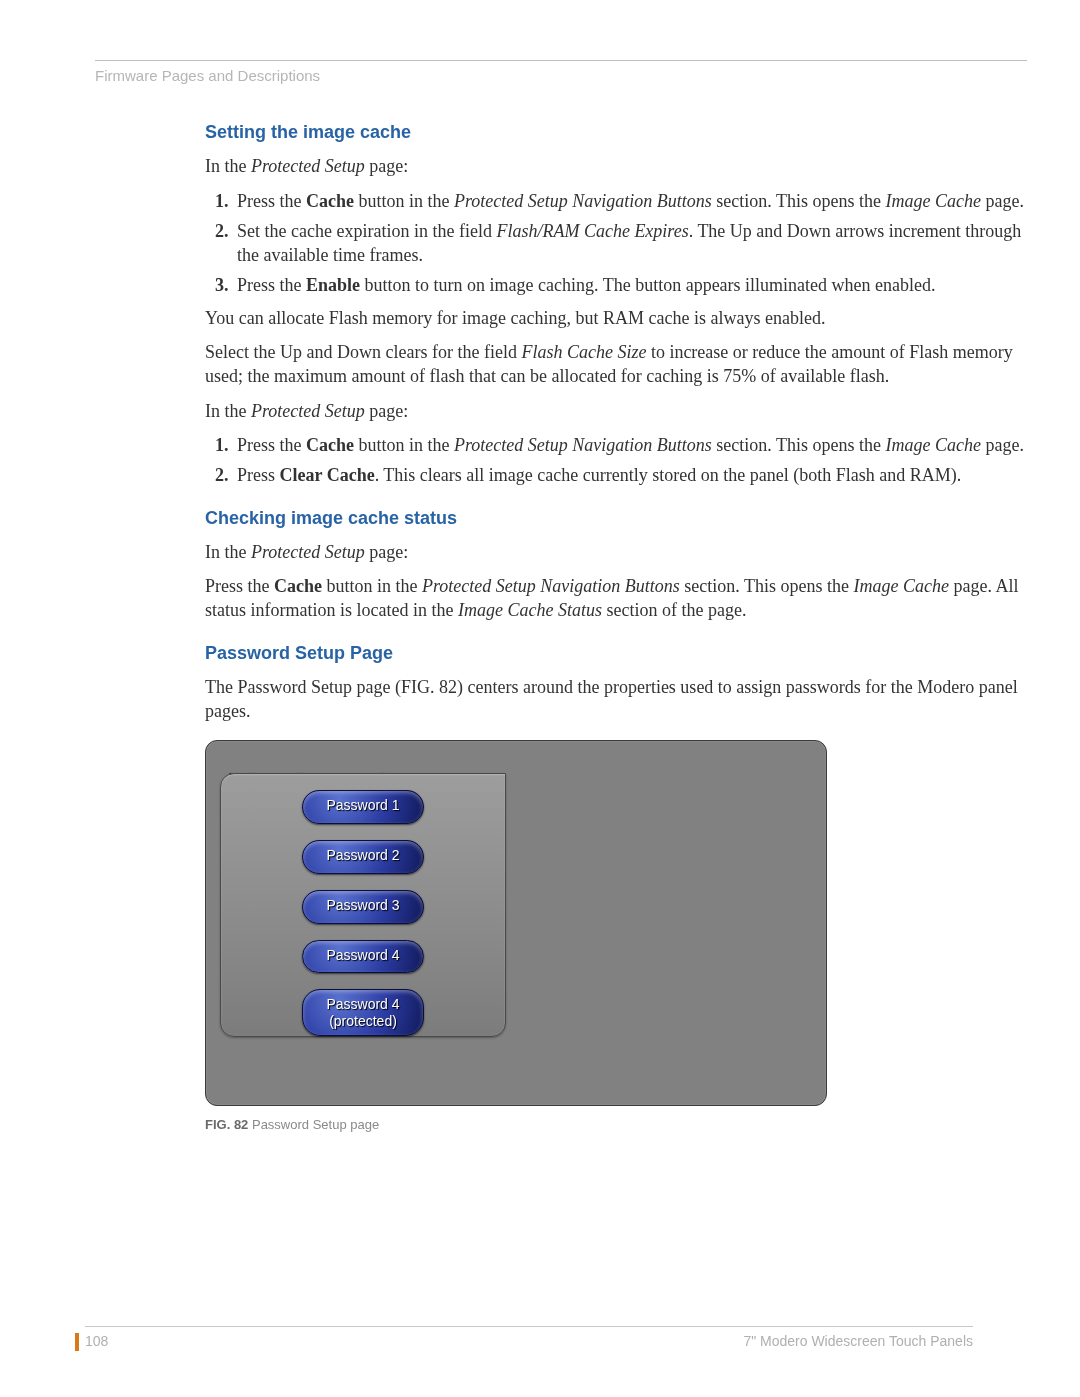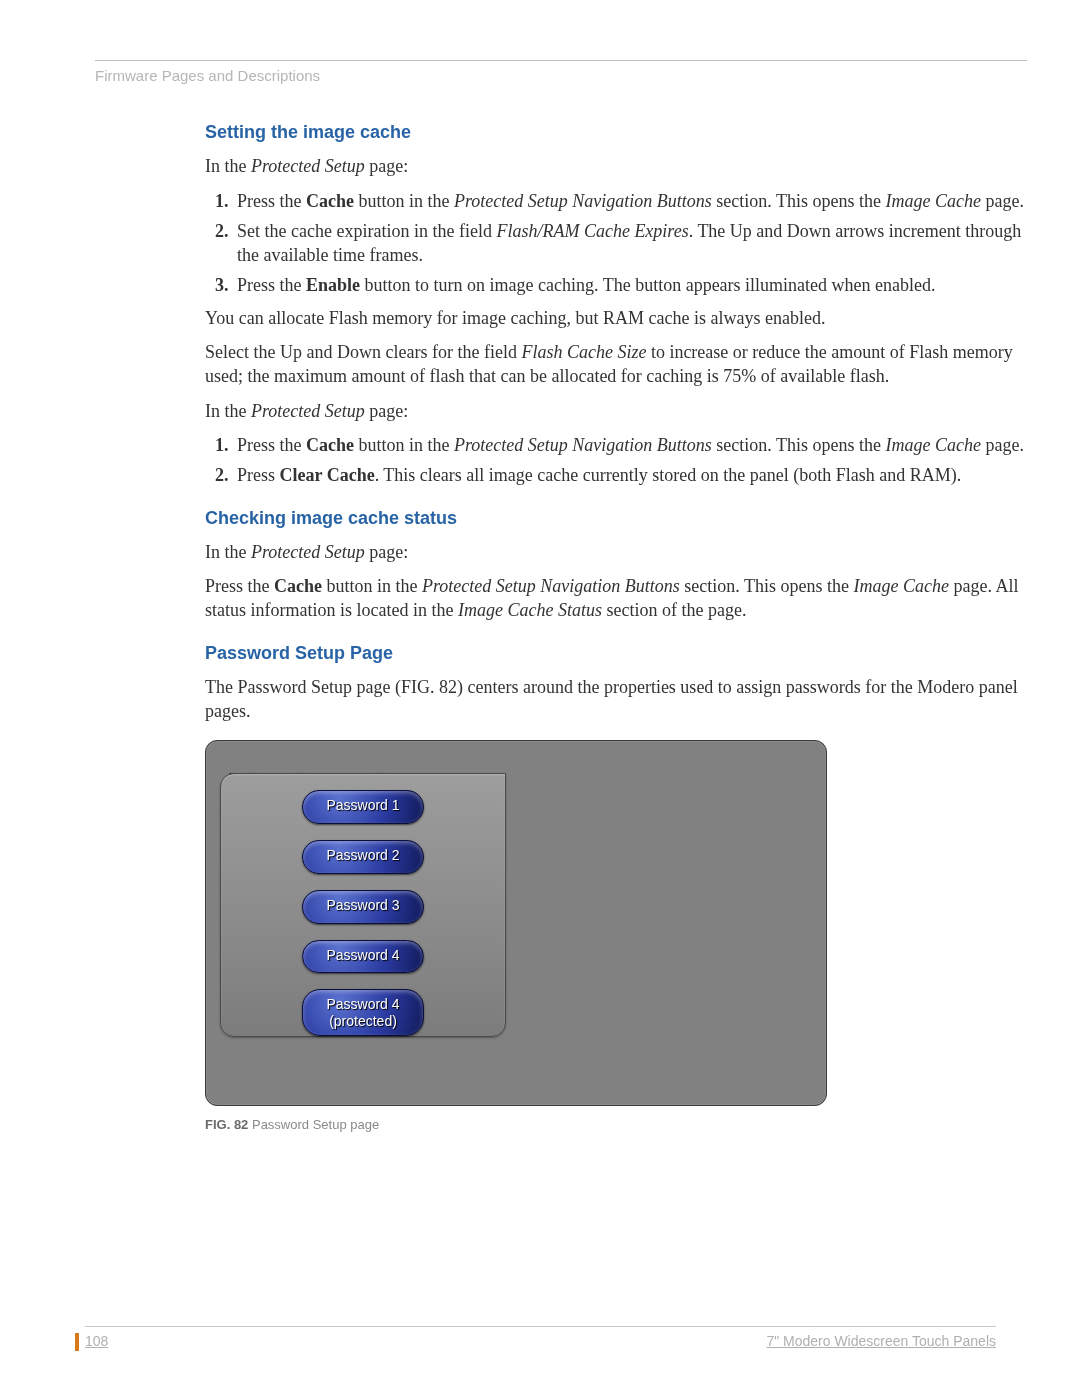--- a/index.html
+++ b/index.html
@@ -149,29 +149,28 @@
   .fig-caption {
     margin-top: 10px;
     font-family: Arial, Helvetica, sans-serif;
     font-size: 13px;
     color: #8a8a8a;
   }
   .fig-caption b { color: #6a6a6a; font-weight: 700; }
 
   .footer {
     position: absolute;
-    left: 85px; right: 84px; bottom: 48px;
+    left: 85px; right: 107px; bottom: 48px;
     border-top: 1px solid #c9c9c9;
     padding-top: 6px;
     display: flex;
     justify-content: space-between;
     font-family: Arial, Helvetica, sans-serif;
     color: #b0b0b0;
     font-size: 14px;
-    text-decoration: underline;
   }
   .footer .accent {
     position: absolute;
     left: -10px; top: 6px;
     width: 4px; height: 18px;
     background: #d97a1a;
   }
 </style>
 </head>
 <body>

